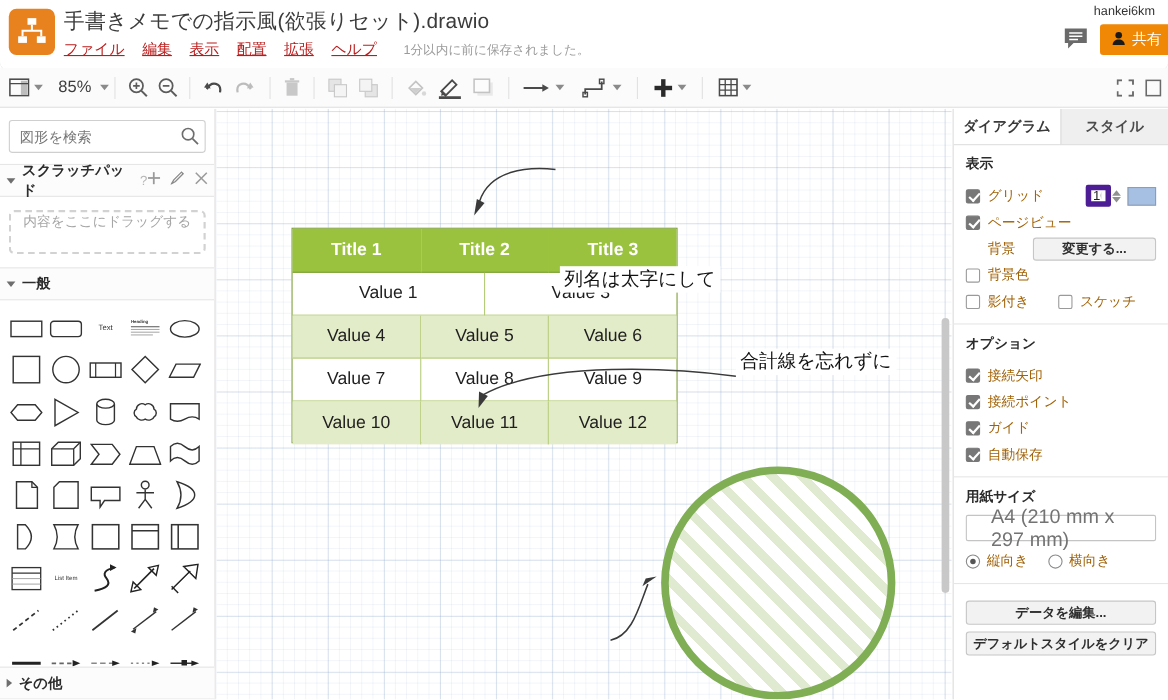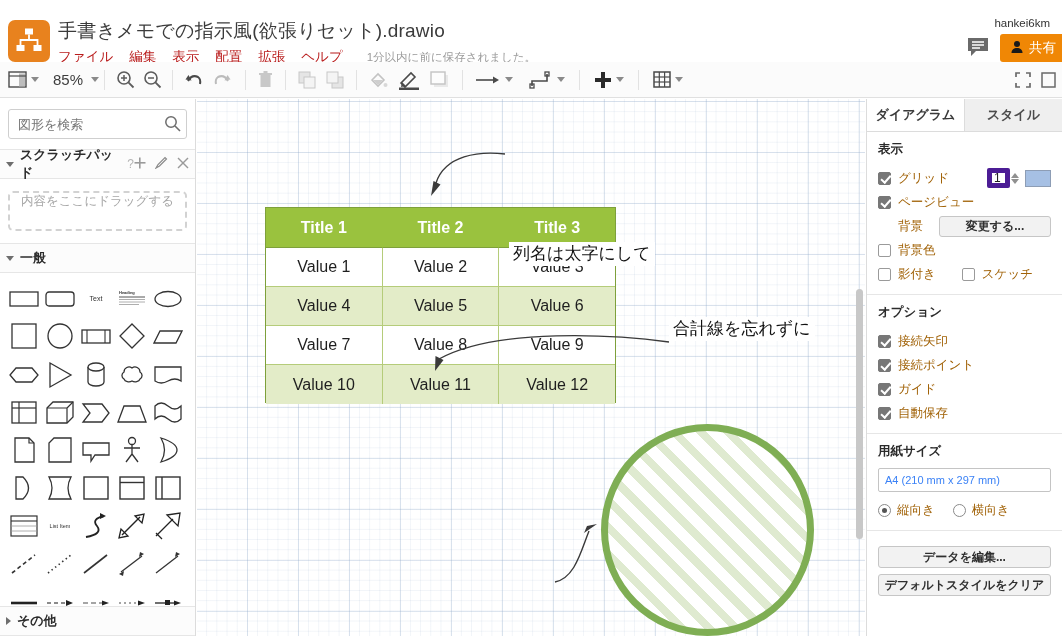--- a/index.html
+++ b/index.html
@@ -8,21 +8,21 @@
     width: 1062px; height: 636px;
     overflow: hidden;
     font-family: "Liberation Sans", sans-serif;
     background: #ffffff;
     -webkit-font-smoothing: antialiased;
   }
   #app { position: relative; width: 1062px; height: 636px; }
 
   
   .header {
-    position: absolute; left: 0; top: 12px; width: 1062px; height: 66px;
+    position: absolute; left: 0; top: 0; width: 1062px; height: 66px;
     background: #ffffff; border-bottom: 1px solid #e0e0e0; border-radius: 10px;
   }
   .logo {
     position: absolute; left: 8px; top: 8px; width: 42px; height: 42px;
     background: #e8821e; border-radius: 7px;
   }
   .logo svg { position: absolute; left: 7px; top: 7px; }
   .doc-title {
     position: absolute; left: 58px; top: 6px;
     font-size: 19px; color: #3b3b3b; letter-spacing: 0.2px;
@@ -223,22 +223,22 @@
     margin-left: 6px; cursor: pointer;
   }
   .btn-gray {
     height: 21px; border: 1px solid #c6c6c6; border-radius: 3px;
     background: #f2f2f2; font-size: 12px; color: #2f2f2f;
     display: flex; align-items: center; justify-content: center;
     cursor: pointer; padding: 0 8px; white-space: nowrap; font-weight: bold;
   }
   .sel-box {
     width: 100%; height: 24px; border: 1px solid #c4c4c4; border-radius: 2px;
-    background: #fff; font-size: 11px; color: #3b82f6;
-    display: flex; align-items: center; padding: 0 6px; cursor: pointer;
+    background: #fff; font-size: 18px; color: #737373;
+    display: flex; align-items: center; padding: 0 22px; cursor: pointer;
   }
   .radio {
     width: 13px; height: 13px; border: 1px solid #8a8a8a; border-radius: 50%;
     margin-right: 6px; flex: none; position: relative; background: #fff; cursor: pointer;
   }
   .radio.on::after {
     content: ""; position: absolute; left: 3px; top: 3px;
     width: 5px; height: 5px; border-radius: 50%; background: #555;
   }
   .wide-btn { width: 100%; margin-top: 6px; height: 22px; }
@@ -744,21 +744,20 @@
     <div class="page-white"></div>
 
     <div class="dio-table">
       <div class="dio-row hdr-row">
         <div class="dio-cell">Title 1</div>
         <div class="dio-cell">Title 2</div>
         <div class="dio-cell">Title 3</div>
       </div>
       <div class="dio-row">
         <div class="dio-cell">Value 1</div>
-        <div class="dio-cell">Value 2</div>
         <div class="dio-cell">Value 3</div>
       </div>
       <div class="dio-row alt-row">
         <div class="dio-cell">Value 4</div>
         <div class="dio-cell">Value 5</div>
         <div class="dio-cell">Value 6</div>
       </div>
       <div class="dio-row">
         <div class="dio-cell">Value 7</div>
         <div class="dio-cell">Value 8</div>

